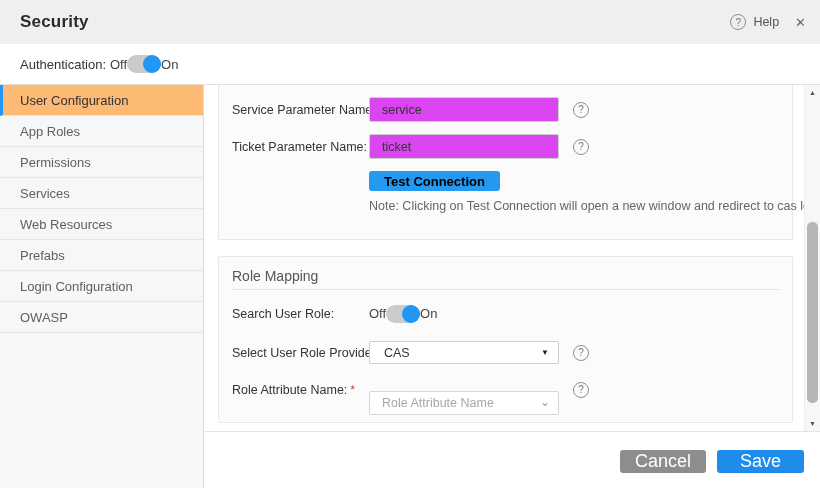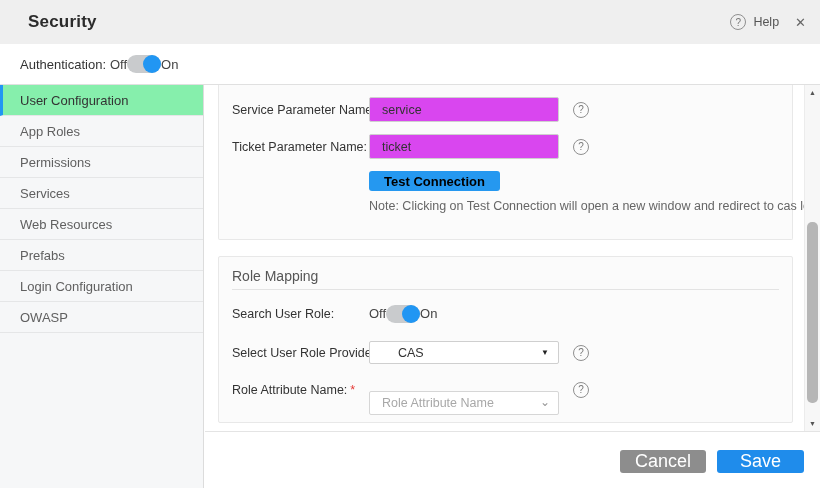--- a/index.html
+++ b/index.html
@@ -4,62 +4,62 @@
 <style>
   * { margin:0; padding:0; box-sizing:border-box; }
   html,body { width:820px; height:488px; }
   body {
     position:relative; overflow:hidden; background:#fff;
     font-family:"Liberation Sans","DejaVu Sans",sans-serif;
     -webkit-font-smoothing:antialiased;
   }
   
   .header { position:absolute; top:0; left:0; width:820px; height:44px;
-    background:#efefef; display:flex; align-items:center; padding:0 14px 0 28px; }
+    background:#efefef; display:flex; align-items:center; padding:0 14px 0 20px; }
   .header-title { font-size:17px; font-weight:bold; color:#2b2b2b; letter-spacing:.2px; }
   .header-right { margin-left:auto; display:flex; align-items:center; }
   .help-circle { width:16px; height:16px; border:1px solid #8f8f8f; border-radius:50%;
     color:#777; font-size:10px; display:inline-flex; align-items:center; justify-content:center; flex-shrink:0; }
   .header-help-text { font-size:12.5px; color:#555; margin:0 0 0 7px; }
   .close-x { font-size:13px; color:#666; margin-left:16px; cursor:default; }
   
   .auth-row { position:absolute; top:44px; left:0; width:820px; height:41px; background:#fff;
     border-bottom:1px solid #e0e0e0; display:flex; align-items:center; padding-left:20px;
     font-size:13px; color:#333; }
   .auth-label { width:90px; }
   .switch-group { display:flex; align-items:center; color:#444; }
   .toggle { position:relative; width:34px; height:18px; background:#c9cbcd; border-radius:9px; }
   .toggle .knob { position:absolute; top:0; right:0; width:18px; height:18px; border-radius:50%; background:#2196f3; }
   
   .sidebar { position:absolute; top:85px; left:0; width:204px; bottom:0;
     background:#f6f7f8; border-right:1px solid #dcdcdc; }
   .side-item { height:31px; line-height:31px; padding-left:20px; font-size:13px; color:#606060;
     border-bottom:1px solid #e5e6e7; cursor:default; }
-  .side-item.active { background:#86efac; color:#333; border-left:3px solid #2196f3; padding-left:17px; }
+  .side-item.active { background:#fdba74; color:#333; border-left:3px solid #2196f3; padding-left:17px; }
   
   .content { position:absolute; left:205px; top:85px; right:0; bottom:0; background:#fff; }
   .panel { position:absolute; left:13px; width:575px; background:#fbfbfb;
     border:1px solid #e8e8e8; border-radius:2px; }
   .panel.p1 { top:0; height:155px; border-top:none; border-radius:0 0 2px 2px; }
   .panel.p2 { top:171px; height:167px; }
   .form-row { position:absolute; left:13px; right:13px; height:25px; display:flex; align-items:center; }
   .flabel { width:137px; flex-shrink:0; font-size:12.5px; color:#333; white-space:nowrap; }
   .req { color:#e53935; margin-left:3px; }
   .tinput { width:190px; height:25px; border:1px solid #cfcfcf; background:#d946ef;
     font-size:12.5px; color:#333; padding:0 12px; border-radius:2px; font-family:inherit; }
   .help-after { margin-left:14px; }
   .btn-test { position:absolute; left:150px; top:86px; height:20px; padding:0 15px;
     background:#2598f0; color:#000000; font-size:13px; font-weight:bold; border:none;
     border-radius:3px; font-family:inherit; cursor:default; }
   .note { position:absolute; left:150px; top:114px; font-size:12.5px; color:#666; white-space:nowrap; }
   .rm-title { position:absolute; top:11px; left:13px; font-size:14px; color:#565656; }
   .rm-divider { position:absolute; top:32px; left:13px; right:13px; border-bottom:1px solid #e3e3e3; }
   .row-search { top:44px; } .row-provider { top:83px; } .row-attr { top:120px; }
   .select-box { width:190px; height:23px; border:1px solid #cfcfcf; background:#fff;
-    display:flex; align-items:center; padding:0 9px 0 28px; font-size:12.5px; color:#333;
+    display:flex; align-items:center; padding:0 9px 0 14px; font-size:12.5px; color:#333;
     border-radius:2px; cursor:default; }
   .select-caret { margin-left:auto; font-size:8px; color:#222; }
   .combo { position:relative; width:190px;margin-top:26px; }
   .combo input { width:190px; height:24px; border:1px solid #d6d6d6; background:#fff;
     font-size:12.5px; color:#555; padding:0 26px 0 12px; border-radius:2px; font-family:inherit; }
   .combo input::placeholder { color:#a8a8a8; }
   .combo .chevron { position:absolute; right:9px; top:4px; font-size:12px; color:#999; pointer-events:none; }
   
   .scrollbar { position:absolute; right:0; top:0; width:16px; height:346px;
     background:#f7f7f7; border-left:1px solid #ececec; }

